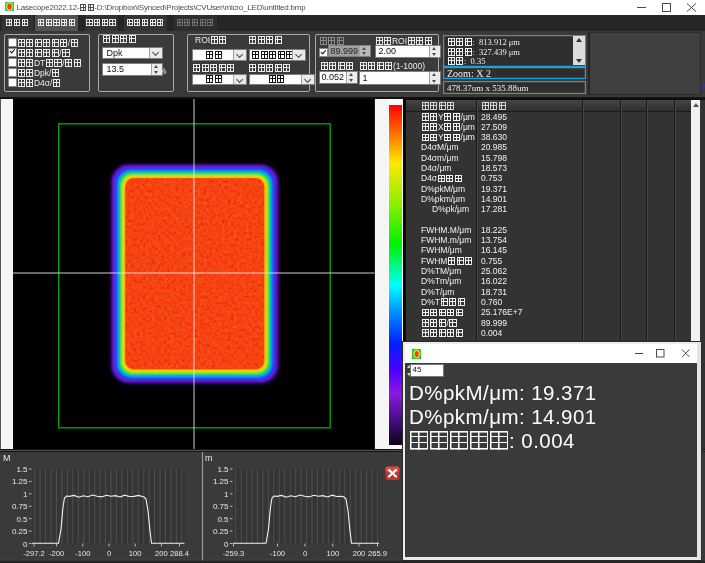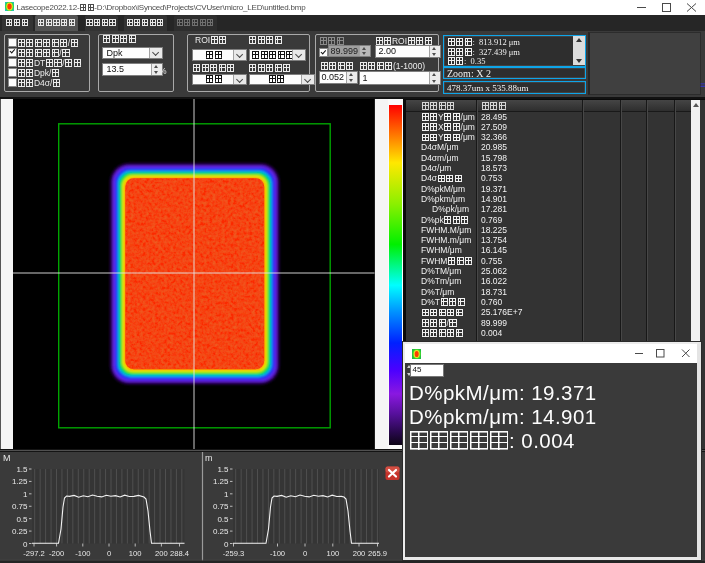--- a/index.html
+++ b/index.html
@@ -232,21 +232,21 @@
     <div class="trow" style="top:11.5px">
       <span style="position:absolute;left:15px"><i class="c"></i><i class="c"></i>Y<i class="c"></i><i class="c"></i>/μm</span>
       <span style="position:absolute;left:75px">28.495</span>
     </div>
     <div class="trow" style="top:21.8px">
       <span style="position:absolute;left:15px"><i class="c"></i><i class="c"></i>X<i class="c"></i><i class="c"></i>/μm</span>
       <span style="position:absolute;left:75px">27.509</span>
     </div>
     <div class="trow" style="top:32.1px">
       <span style="position:absolute;left:15px"><i class="c"></i><i class="c"></i>Y<i class="c"></i><i class="c"></i>/μm</span>
-      <span style="position:absolute;left:75px">32.366</span>
+      <span style="position:absolute;left:75px">38.630</span>
     </div>
     <div class="trow" style="top:42.400000000000006px">
       <span style="position:absolute;left:15px">D4σM/μm</span>
       <span style="position:absolute;left:75px">20.985</span>
     </div>
     <div class="trow" style="top:52.7px">
       <span style="position:absolute;left:15px">D4σm/μm</span>
       <span style="position:absolute;left:75px">15.798</span>
     </div>
     <div class="trow" style="top:63px">
@@ -261,24 +261,20 @@
       <span style="position:absolute;left:15px">D%pkM/μm</span>
       <span style="position:absolute;left:75px">19.371</span>
     </div>
     <div class="trow" style="top:93.9px">
       <span style="position:absolute;left:15px">D%pkm/μm</span>
       <span style="position:absolute;left:75px">14.901</span>
     </div>
     <div class="trow" style="top:104.2px">
       <span style="position:absolute;left:26px">D%pk/μm</span>
       <span style="position:absolute;left:75px">17.281</span>
-    </div>
-    <div class="trow" style="top:114.5px">
-      <span style="position:absolute;left:15px">D%pk<i class="c"></i><i class="c"></i><i class="c"></i></span>
-      <span style="position:absolute;left:75px">0.769</span>
     </div>
     <div class="trow" style="top:124.80000000000001px">
       <span style="position:absolute;left:15px">FWHM.M/μm</span>
       <span style="position:absolute;left:75px">18.225</span>
     </div>
     <div class="trow" style="top:135.10000000000002px">
       <span style="position:absolute;left:15px">FWHM.m/μm</span>
       <span style="position:absolute;left:75px">13.754</span>
     </div>
     <div class="trow" style="top:145.4px">

